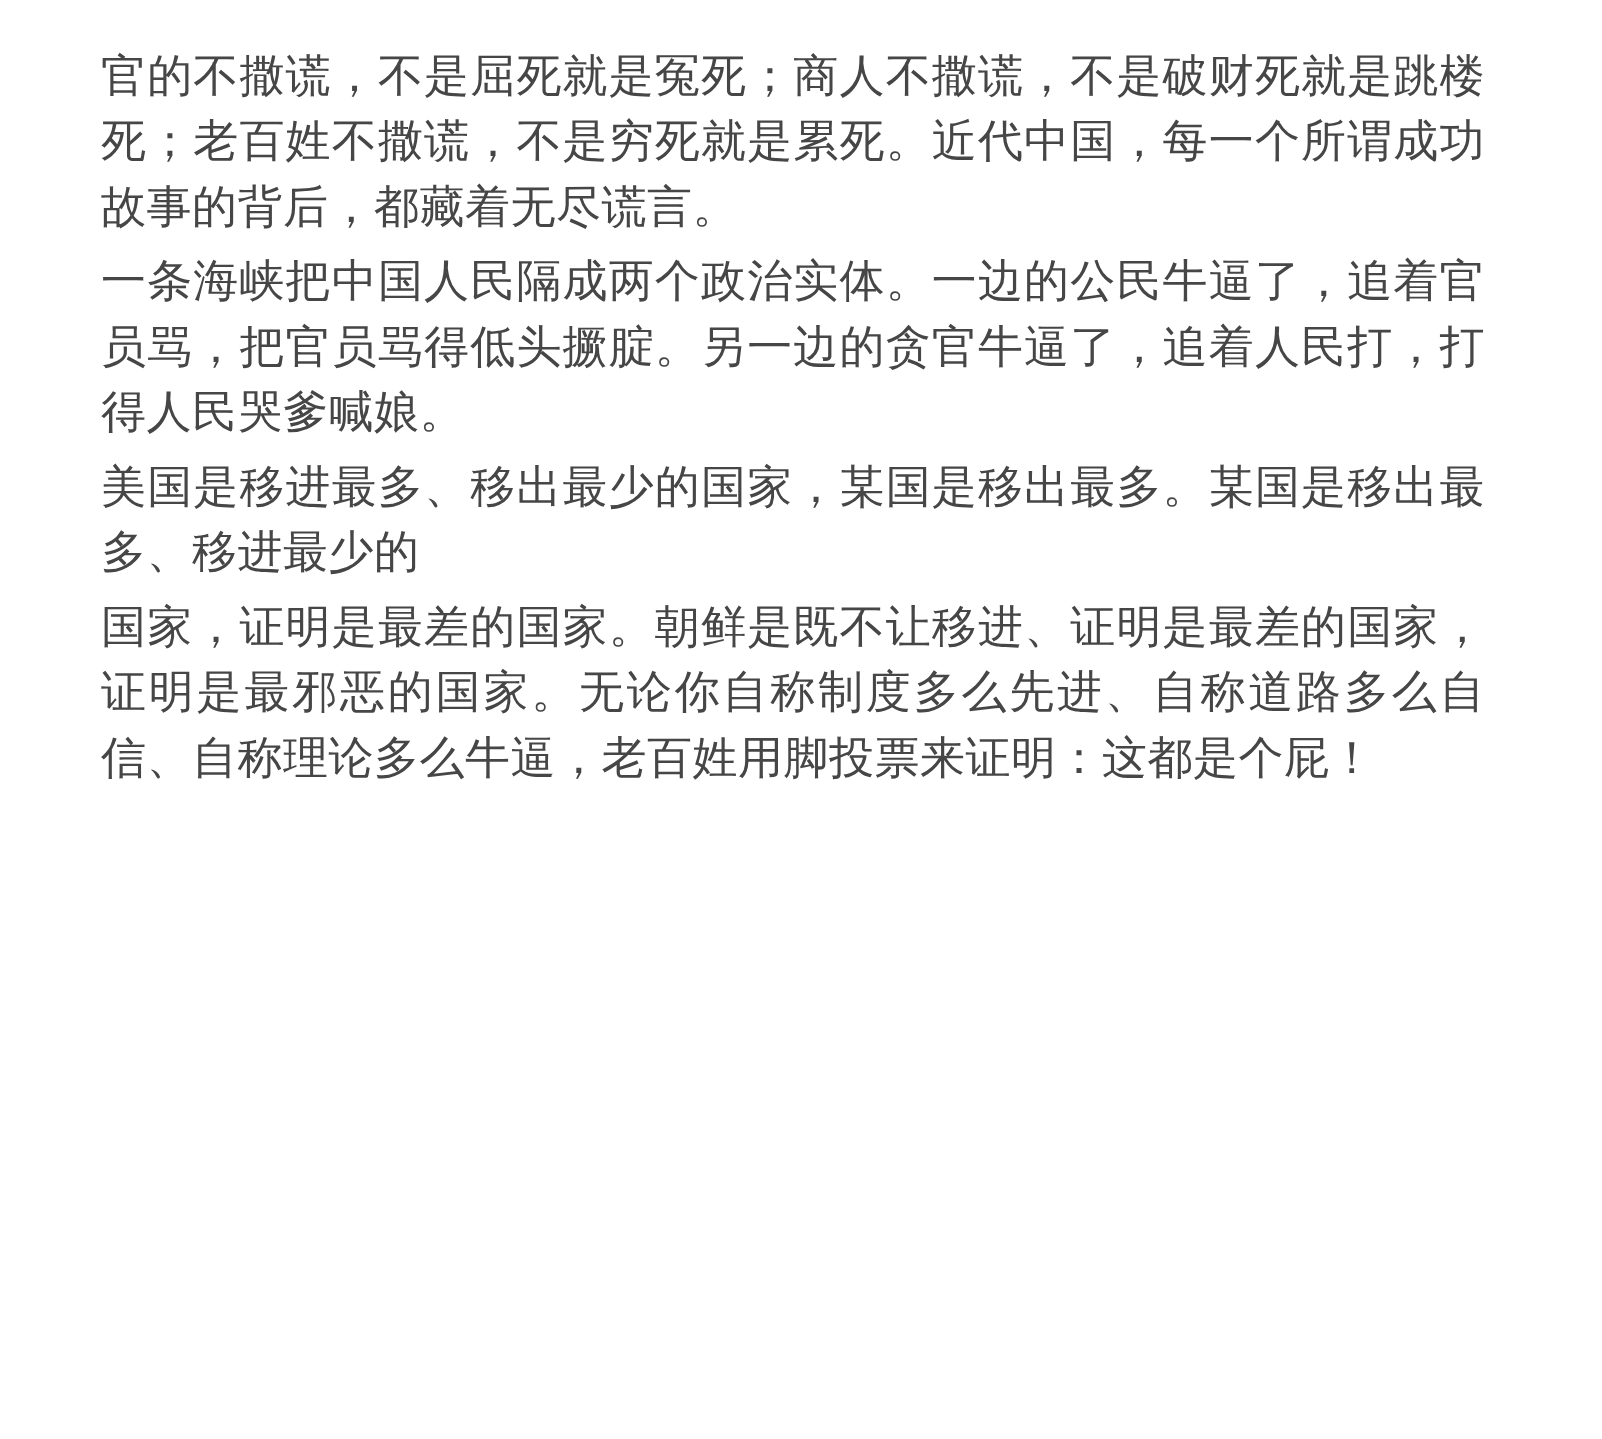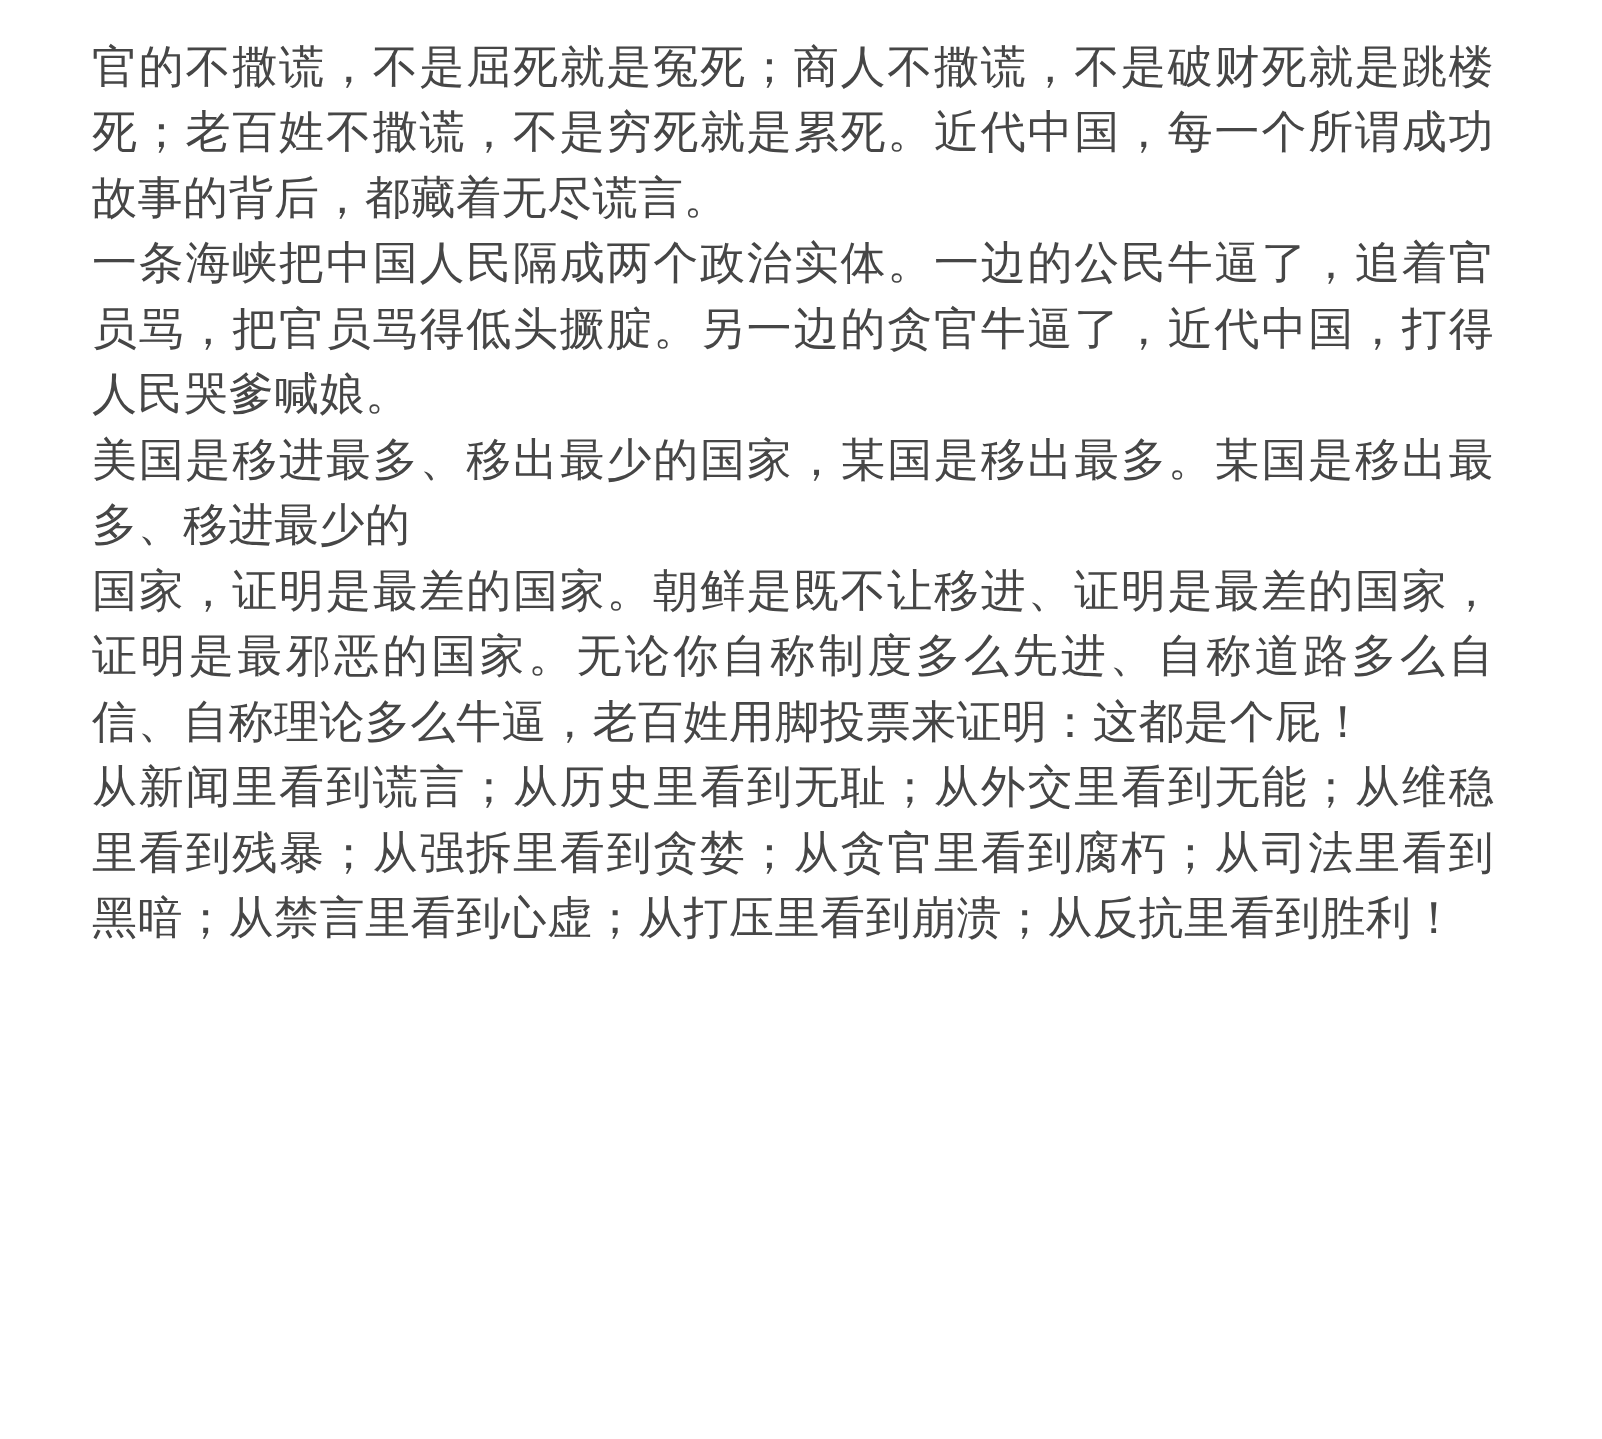--- a/index.html
+++ b/index.html
@@ -16,35 +16,34 @@
     box-sizing: border-box;
     width: 1602px;
     min-height: 1439px;
     padding: 34px 108px 30px 92px;
     background: #ffffff;
   }
   .article {
     display: block;
   }
   .para {
-    margin: 0;
+    margin: 9px;
     color: #464646;
     font-size: 45px;
     line-height: 1.455;
     letter-spacing: 0.5px;
     font-weight: 400;
     text-align: justify;
     text-justify: inter-character;
     word-break: break-all;
   }
 </style>
 </head>
 <body>
 
 <div class="page">
   <div class="article">
     <p class="para">官的不撒谎，不是屈死就是冤死；商人不撒谎，不是破财死就是跳楼死；老百姓不撒谎，不是穷死就是累死。近代中国，每一个所谓成功故事的背后，都藏着无尽谎言。</p>
-    <p class="para">一条海峡把中国人民隔成两个政治实体。一边的公民牛逼了，追着官员骂，把官员骂得低头撅腚。另一边的贪官牛逼了，近代中国，打得人民哭爹喊娘。</p>
+    <p class="para">一条海峡把中国人民隔成两个政治实体。一边的公民牛逼了，追着官员骂，把官员骂得低头撅腚。另一边的贪官牛逼了，追着人民打，打得人民哭爹喊娘。</p>
     <p class="para">美国是移进最多、移出最少的国家，某国是移出最多。某国是移出最多、移进最少的</p>
     <p class="para">国家，证明是最差的国家。朝鲜是既不让移进、证明是最差的国家，证明是最邪恶的国家。无论你自称制度多么先进、自称道路多么自信、自称理论多么牛逼，老百姓用脚投票来证明：这都是个屁！</p>
-    <p class="para">从新闻里看到谎言；从历史里看到无耻；从外交里看到无能；从维稳里看到残暴；从强拆里看到贪婪；从贪官里看到腐朽；从司法里看到黑暗；从禁言里看到心虚；从打压里看到崩溃；从反抗里看到胜利！</p>
   </div>
 </div>
 
 </body></html>

